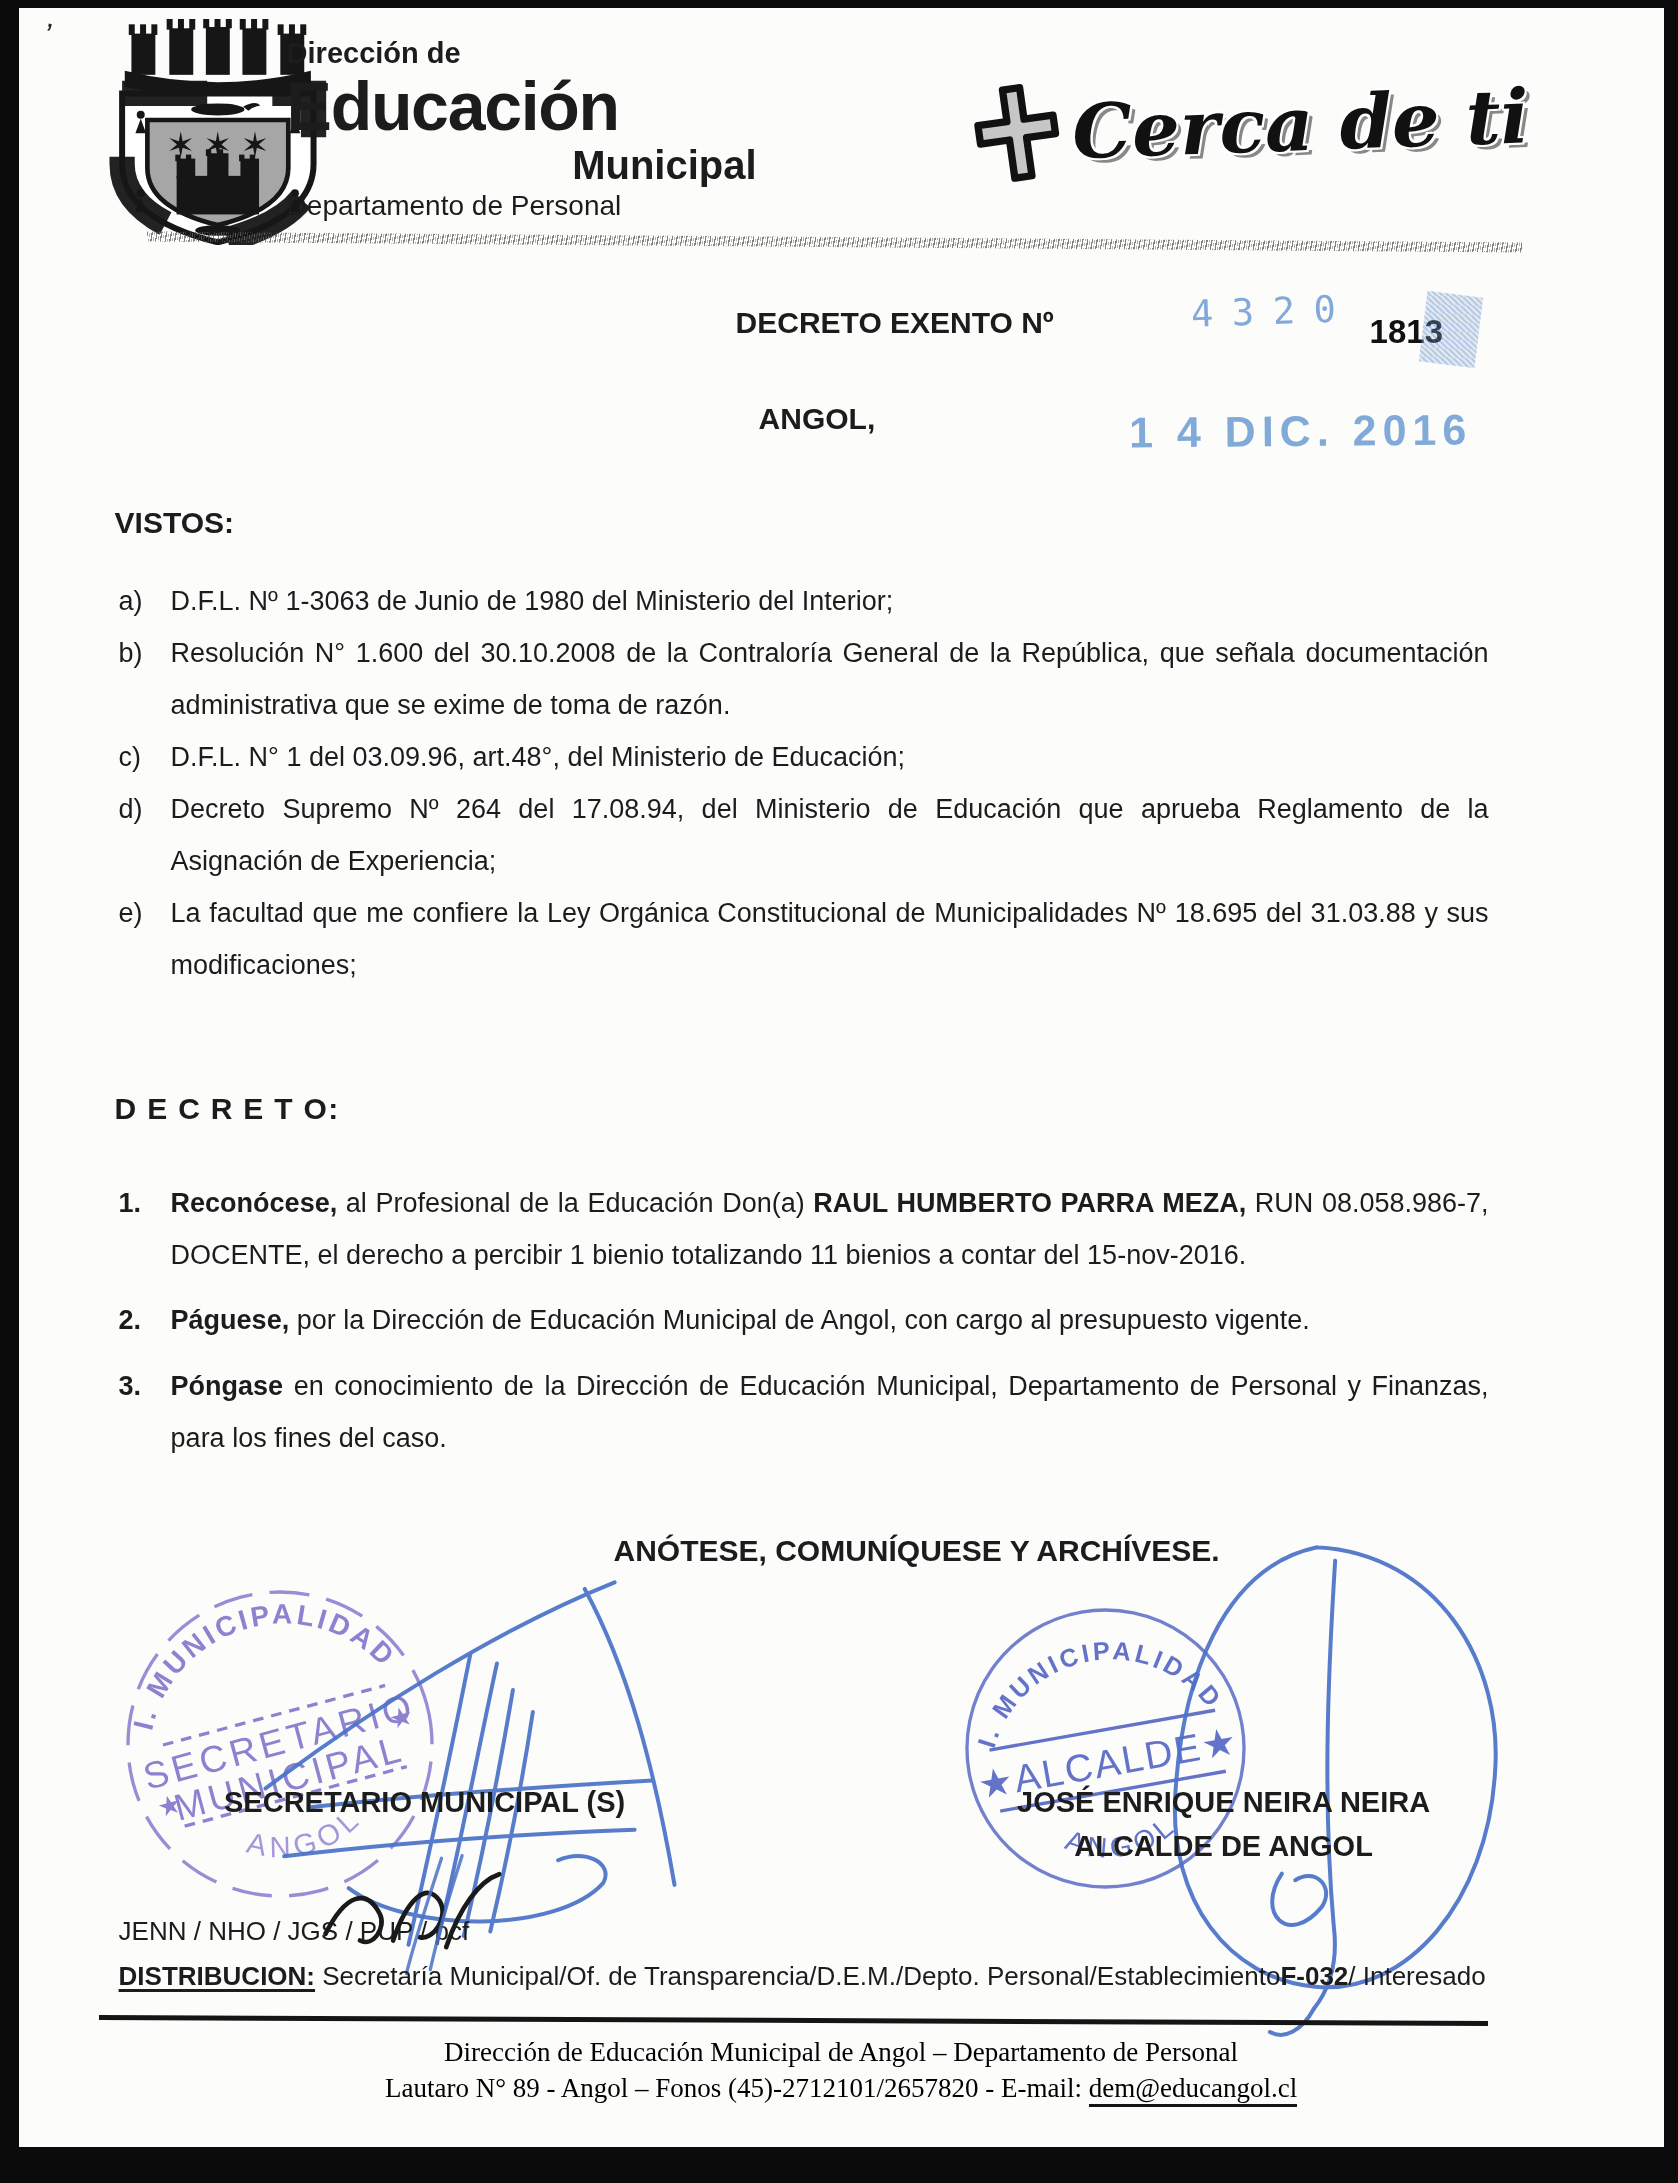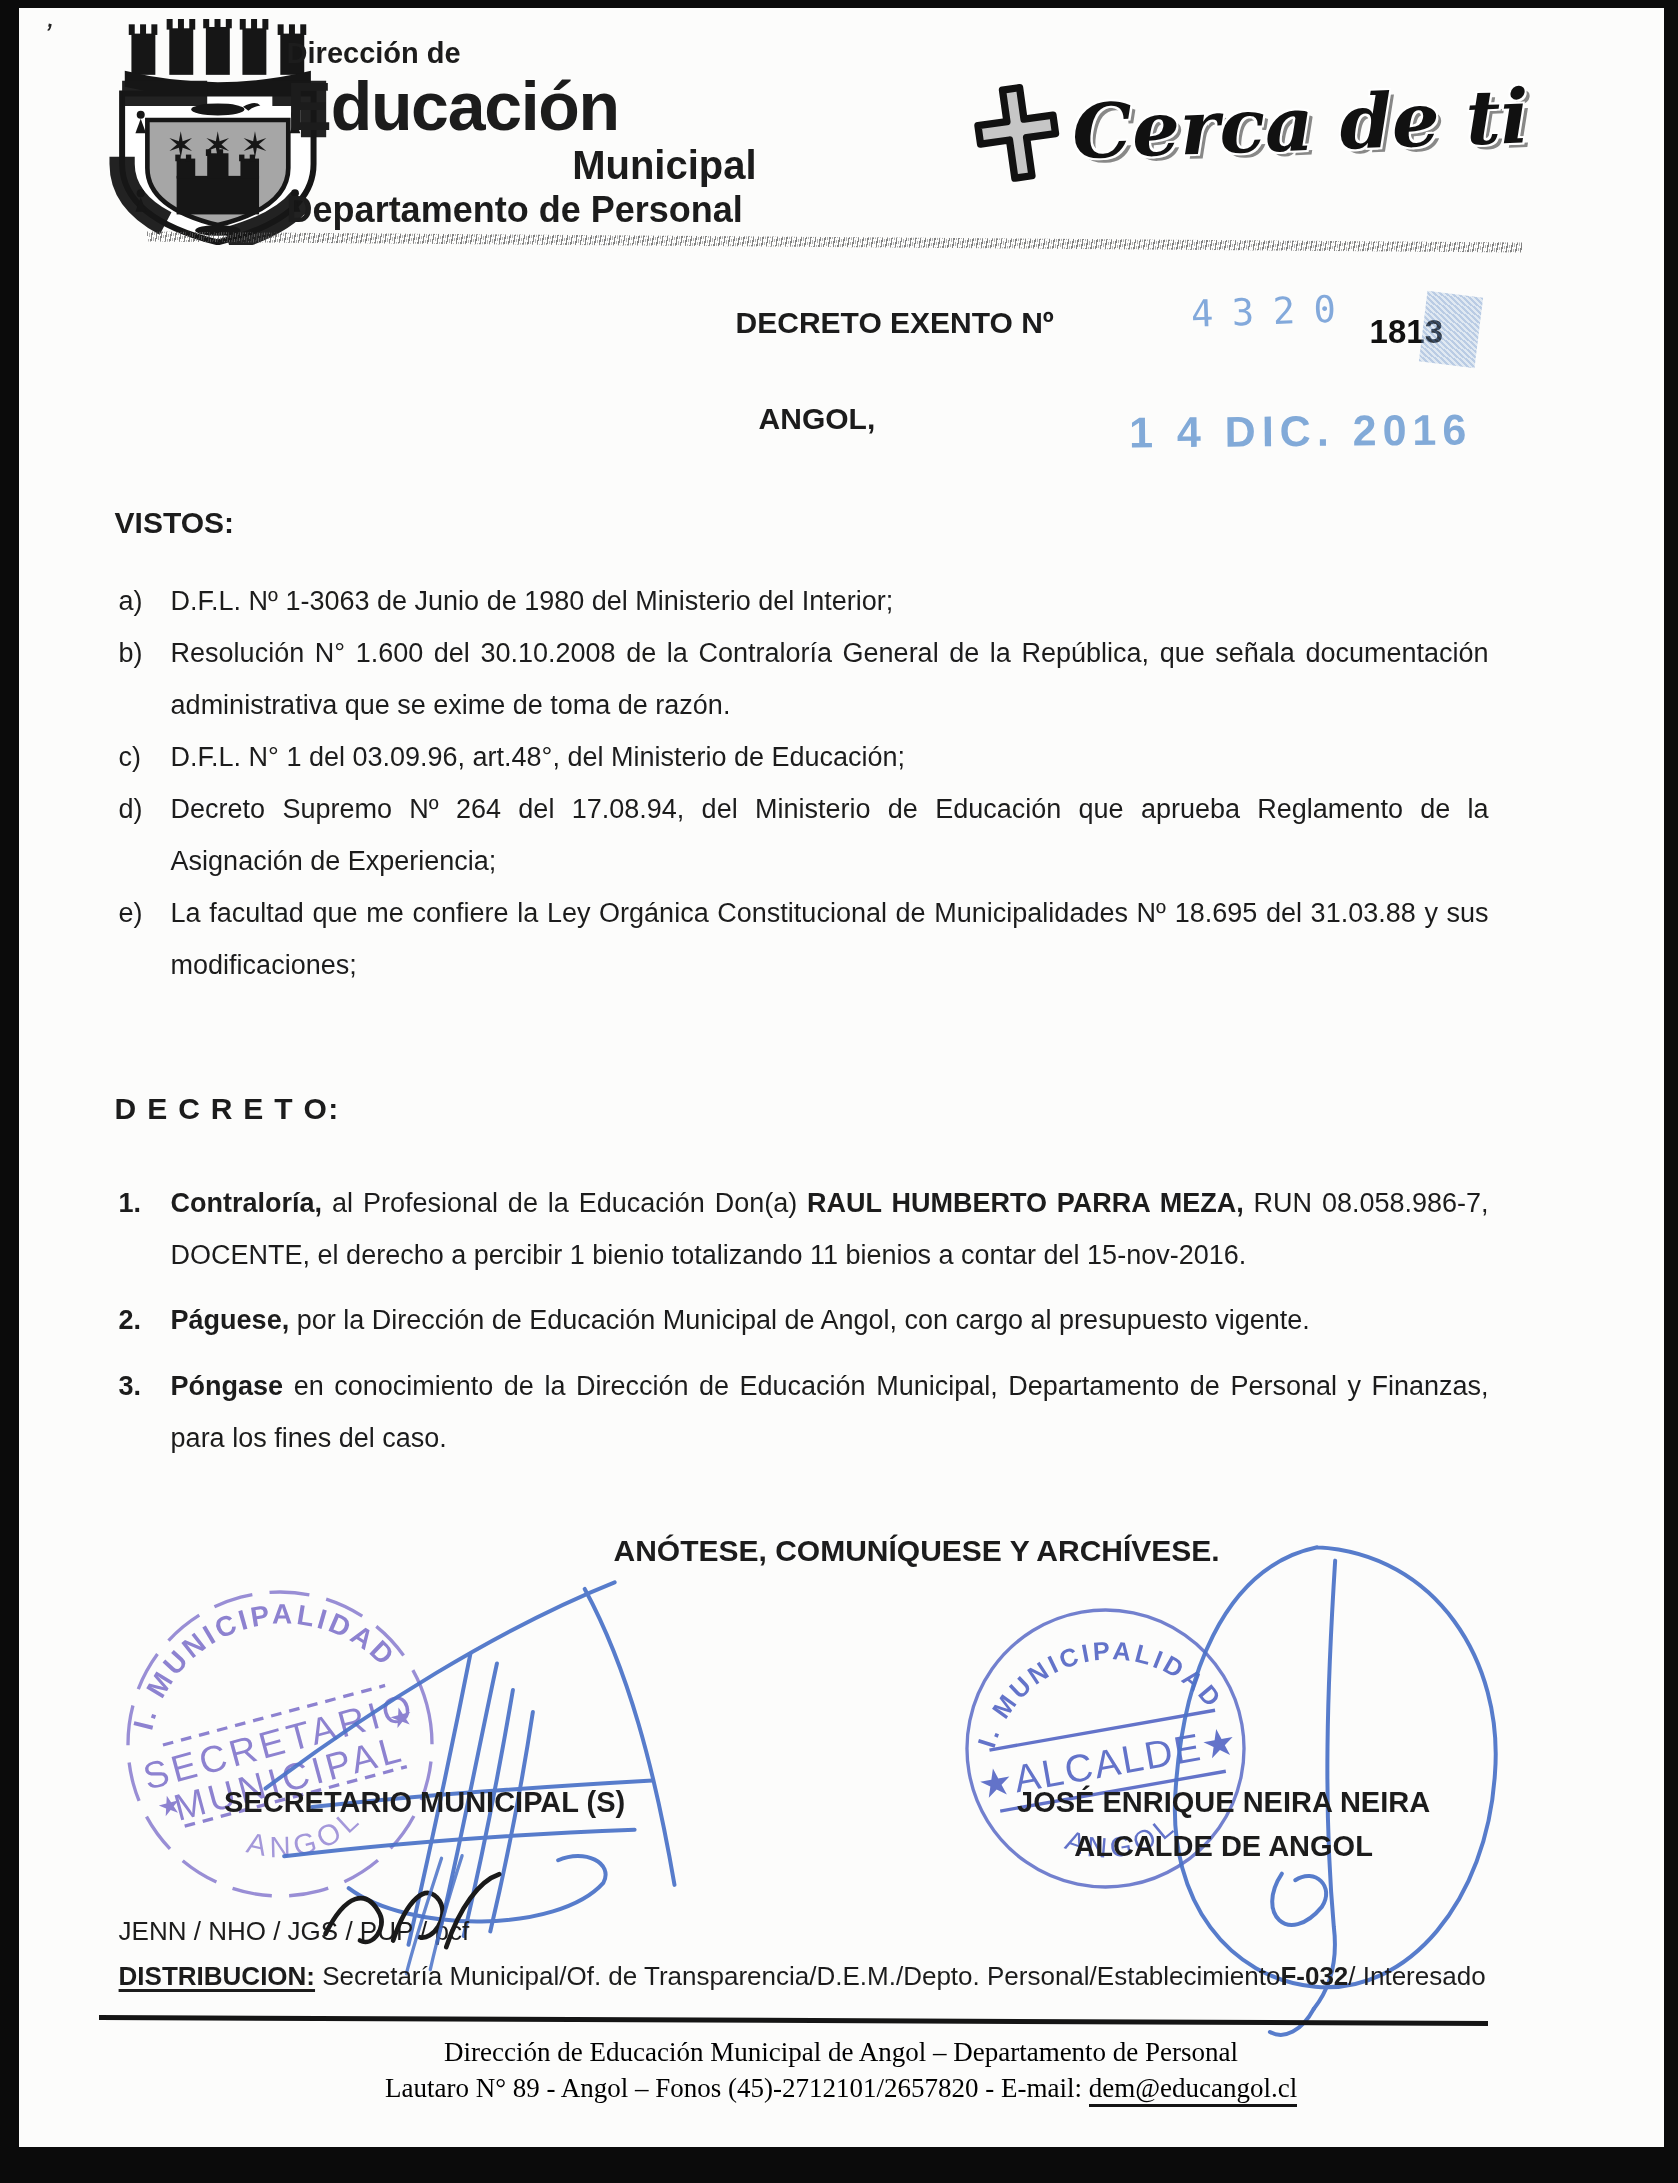--- a/index.html
+++ b/index.html
@@ -10,21 +10,21 @@
 
   
   .artifact{left:25px;top:9.3px;font-size:31px;color:#222;transform:rotate(14deg);}
 
   
   .crest{left:87px;top:10.7px;}
   .header-text{left:268px;top:31px;width:470px;line-height:1;}
   .ht1{font-size:29px;font-weight:bold;letter-spacing:0px;}
   .ht2{font-size:68px;font-weight:bold;letter-spacing:-1.3px;margin-top:4px;}
   .ht3{font-size:40px;font-weight:bold;text-align:right;margin-top:5.3px;}
-  .ht4{font-size:36px;font-weight:bold;margin-top:6.7px;}
+  .ht4{font-size:28px;font-weight:normal;margin-top:6.7px;}
   .band{left:128px;top:229px;width:1375px;height:10px;transform:rotate(0.45deg);opacity:.75;
         background:repeating-linear-gradient(100deg,rgba(70,70,70,.9) 0 1.3px,rgba(255,255,255,0) 1.3px 2.7px,
         rgba(130,130,130,.8) 2.7px 3.3px,rgba(255,255,255,0) 3.3px 4.7px);}
   .slogan{left:951px;top:64px;display:flex;align-items:center;gap:9.3px;transform:rotate(-2deg);}
   .slogan-text{font-family:"DejaVu Serif",serif;font-style:italic;font-weight:bold;font-size:75px;color:#111;
         text-shadow:2px 2px 0 #fff,-2px -2px 0 #fff,2px -2px 0 #fff,-2px 2px 0 #fff,4.7px 4.7px 0 rgba(40,40,40,.55);}
 
   
   .decree-title{left:717px;top:298px;font-size:30px;font-weight:bold;}
   .stamp-number{left:1172px;top:282px;font-family:"DejaVu Sans Mono",monospace;font-size:37px;
@@ -191,21 +191,21 @@
     <div class="item">
       <div class="lbl">e)</div>
       <div class="txt">La facultad que me confiere la Ley Orgánica Constitucional de Municipalidades Nº 18.695 del 31.03.88 y sus modificaciones;</div>
     </div>
   </div>
 
   <div class="abs sec-head decreto-head">D E C R E T O:</div>
   <div class="abs doclist2">
     <div class="item">
       <div class="lbl">1.</div>
-      <div class="txt"><span class="b">Contraloría,</span><span> al Profesional de la Educación Don(a) </span><span class="b">RAUL HUMBERTO PARRA MEZA,</span><span> RUN 08.058.986-7, DOCENTE, el derecho a percibir 1 bienio totalizando 11 bienios a contar del 15-nov-2016.</span></div>
+      <div class="txt"><span class="b">Reconócese,</span><span> al Profesional de la Educación Don(a) </span><span class="b">RAUL HUMBERTO PARRA MEZA,</span><span> RUN 08.058.986-7, DOCENTE, el derecho a percibir 1 bienio totalizando 11 bienios a contar del 15-nov-2016.</span></div>
     </div>
     <div class="item">
       <div class="lbl">2.</div>
       <div class="txt"><span class="b">Páguese,</span><span> por la Dirección de Educación Municipal de Angol, con cargo al presupuesto vigente.</span></div>
     </div>
     <div class="item">
       <div class="lbl">3.</div>
       <div class="txt"><span class="b">Póngase</span><span> en conocimiento de la Dirección de Educación Municipal, Departamento de Personal y Finanzas, para los fines del caso.</span></div>
     </div>
   </div>

